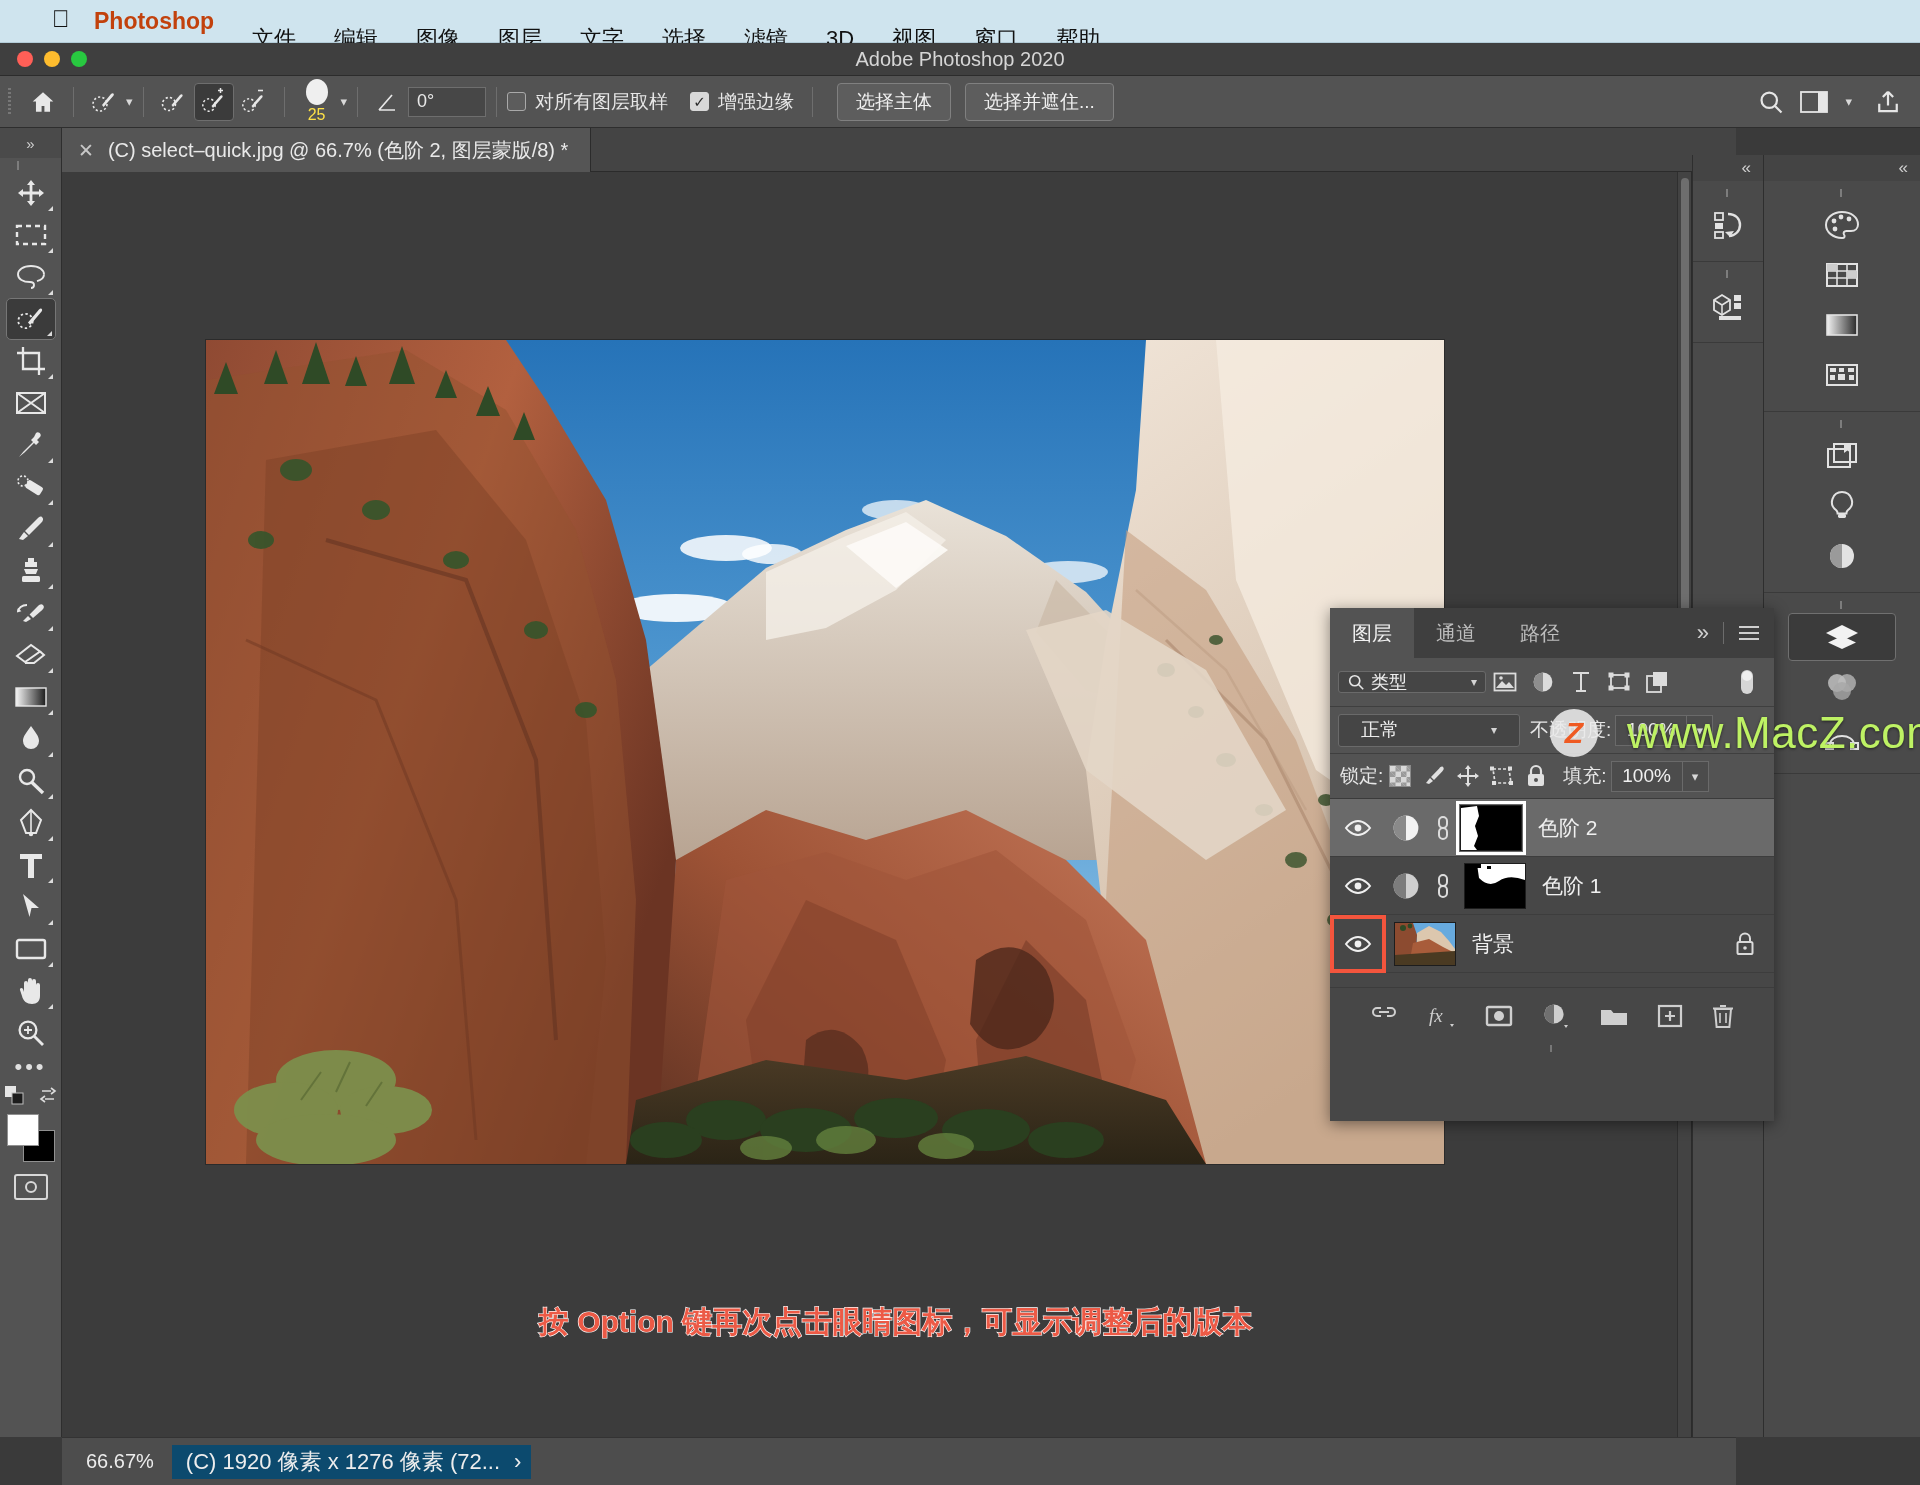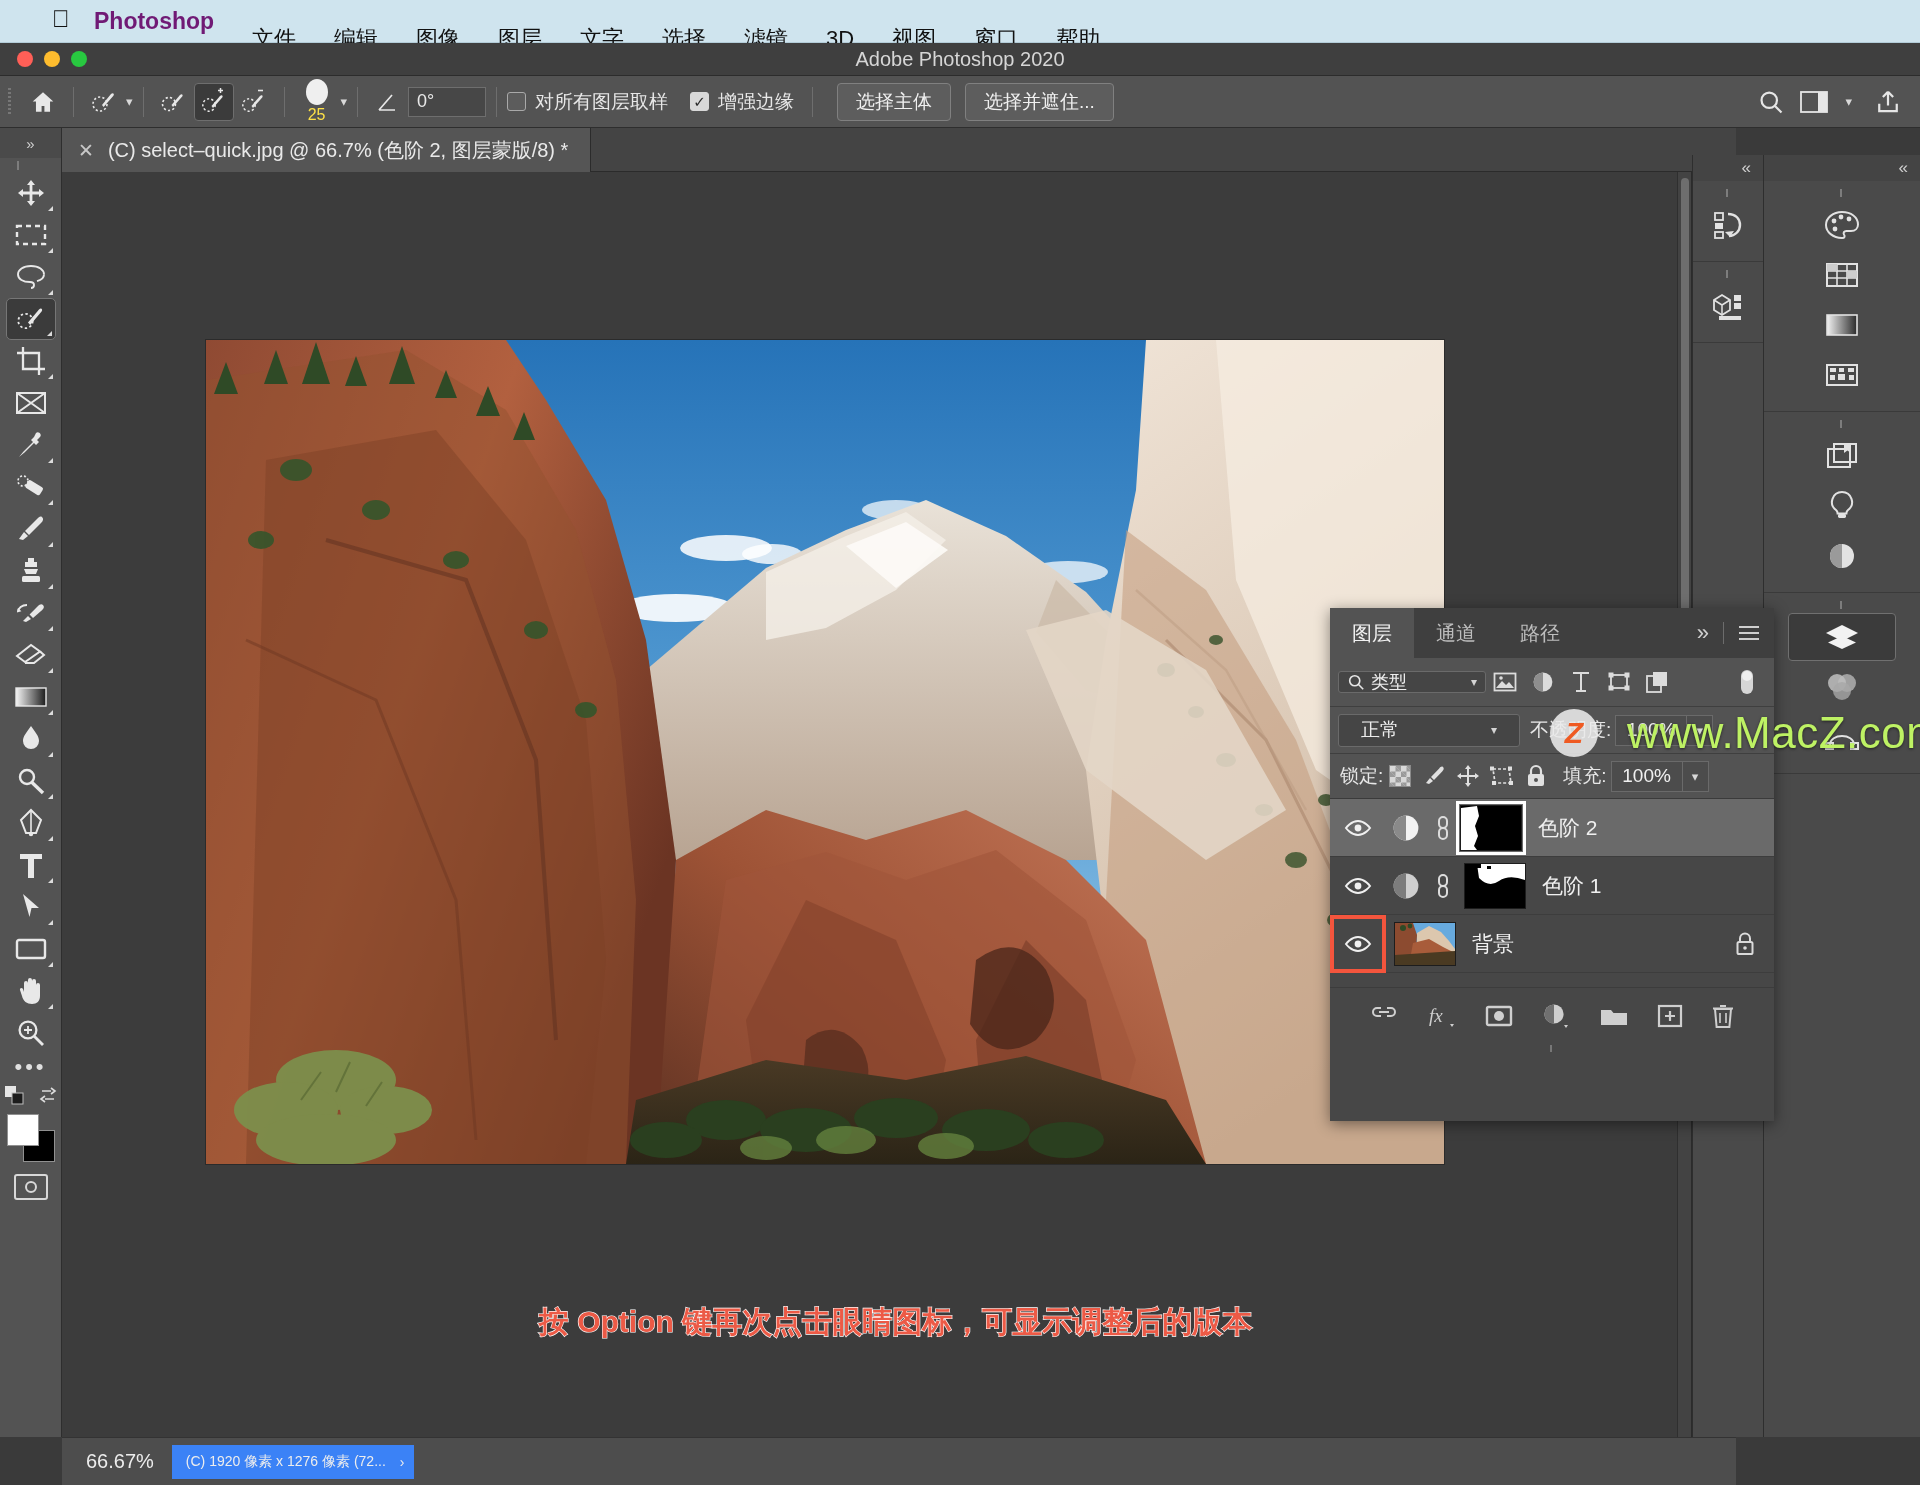--- a/index.html
+++ b/index.html
@@ -14,21 +14,21 @@
 
   
   .macbar {
     position: absolute; left: 0; top: 0; width: 1920px; height: 43px;
     background: #cfe4ee;
     display: flex; align-items: center; gap: 0px;
     padding-left: 52px;
     border-bottom: 1px solid #b3ccd8;
   }
   .apple-logo { font-size: 24px; color: #111; line-height: 1; margin-right: 24px; position: relative; top:-2px;}
-  .macbar .appname { font-weight: bold; font-size: 23px; color: #701a75; margin-right: 38px; }
+  .macbar .appname { font-weight: bold; font-size: 23px; color: #c2410c; margin-right: 38px; }
   .macbar .mi { font-size: 22px; color: #111; margin-right: 38px; white-space: nowrap; margin-top: 36px; }
 
   
   .titlebar {
     position: absolute; left: 0; top: 43px; width: 1920px; height: 33px;
     background: #3f3f3f; border-bottom: 1px solid #2c2c2c;
     display: flex; align-items: center;
   }
   .traffic { display: flex; gap: 11px; margin-left: 17px; }
   .dot { width: 16px; height: 16px; border-radius: 50%; }
@@ -195,22 +195,22 @@
       font-size: 30px; color: #ef5a22; }
   .wm-text { font-size: 44px; color: #bef264; font-weight: 500;
       text-shadow: 0 1px 3px rgba(0,0,0,.55); letter-spacing: .5px; margin-left: 23px;}
 
   
   .statusbar {
     position: absolute; left: 62px; top: 1437px; width: 1674px; height: 48px;
     background: #4d4d4d; display: flex; align-items: center; border-top:1px solid #333;
   }
   .st-zoom { font-size: 20px; color: #ececec; padding: 0 18px 0 24px; }
-  .st-info { height: 34px; background:#3b82f6; display:flex;align-items:center; padding: 0 10px 0 14px;
-      font-size: 14px; color:#ededed; gap: 14px;}
+  .st-info { height: 34px; background:#0c4a6e; display:flex;align-items:center; padding: 0 10px 0 14px;
+      font-size: 22px; color:#ededed; gap: 14px;}
   .bottomfill { position:absolute; left:0; top:1437px; width:62px; height:48px; background:#3a3a3a;}
 
   svg { display:block; }
 </style>
 </head>
 <body>
 
 <div id="app">
 
   <div class="macbar">

